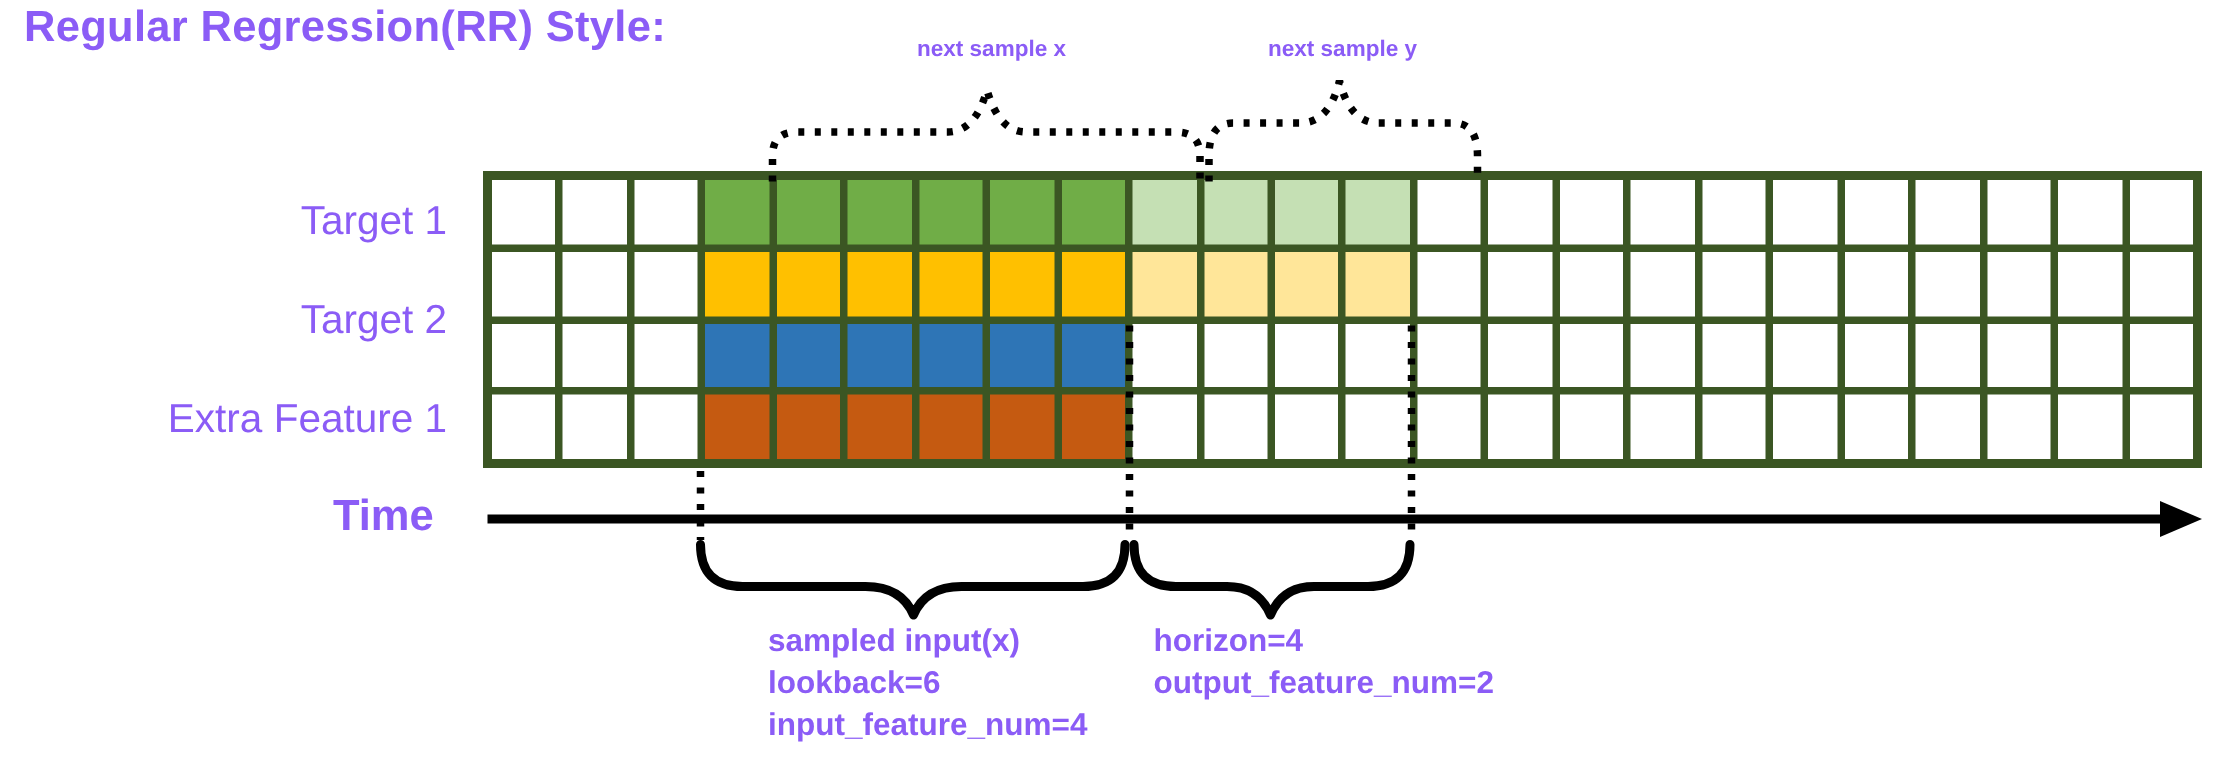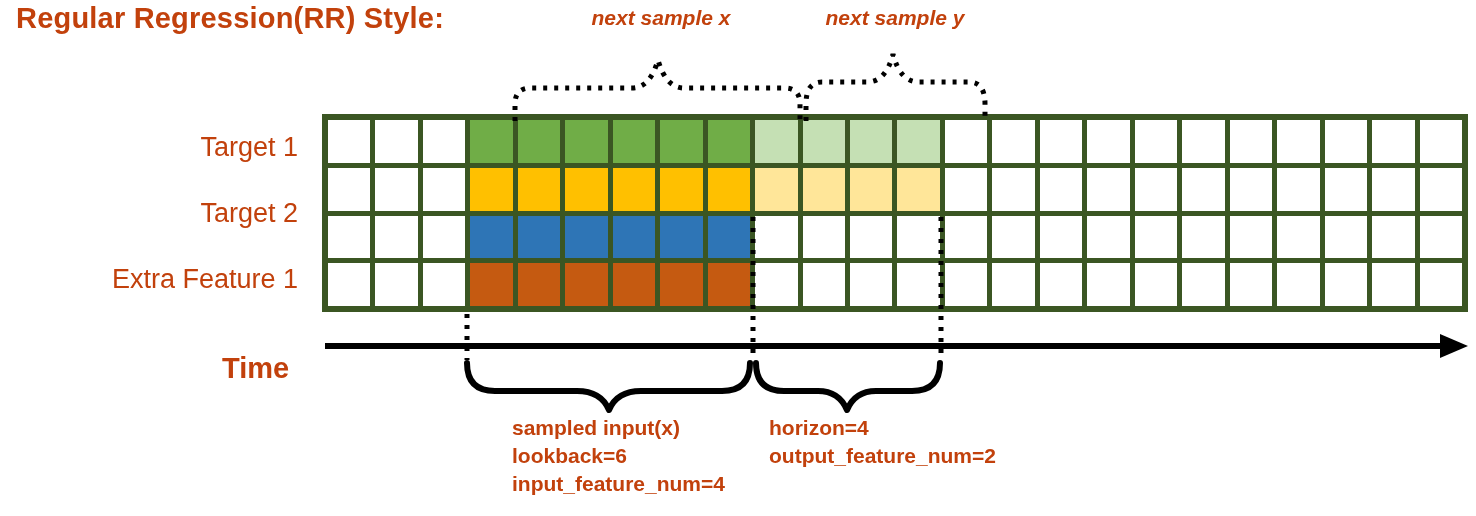--- a/index.html
+++ b/index.html
@@ -1,18 +1,18 @@
 <!DOCTYPE html>
 <html><head>
 <meta charset="utf-8">
 <style>
   html,body{margin:0;padding:0;background:#fff;}
   #canvas{
     position:relative;width:1476px;height:516px;background:#ffffff;
-    font-family:"Liberation Sans",sans-serif;color:#c2410c;overflow:hidden;
+    font-family:"Liberation Sans",sans-serif;color:#8b5cf6;overflow:hidden;
   }
   .title{
     position:absolute;left:16px;top:2px;font-size:29px;font-weight:bold;letter-spacing:.2px;
   }
   .row-labels{
     position:absolute;left:0;top:114px;width:308px;height:198px;
     display:flex;flex-direction:column;
   }
   .row-label{
     flex:1;display:flex;align-items:center;justify-content:flex-end;
@@ -20,27 +20,27 @@
   }
   .grid{
     position:absolute;left:322px;top:114px;width:1146px;height:198px;
     box-sizing:border-box;border:6px solid var(--line);background:var(--line);
     display:grid;grid-template-columns:repeat(24,1fr);grid-template-rows:repeat(4,1fr);
     gap:5px;
   }
   .cell{background:#fff;}
   .overlay{position:absolute;left:0;top:0;pointer-events:none;}
   .top-note{
-    position:absolute;top:6px;transform:translateX(-50%);
-    font-size:21px;font-weight:600;font-style:italic;white-space:nowrap;
+    position:absolute;top:24px;transform:translateX(-50%);
+    font-size:15px;font-weight:600;white-space:nowrap;
   }
   .note-x{left:661px;}
   .note-y{left:895px;}
   .time-label{
-    position:absolute;left:222px;top:328px;font-size:29px;font-weight:bold;margin-top:24px;
+    position:absolute;left:222px;top:328px;font-size:29px;font-weight:bold;
   }
   .anno{
     position:absolute;top:414px;font-size:21px;font-weight:600;line-height:28px;white-space:nowrap;
   }
   .anno-input{left:512px;}
   .anno-output{left:769px;}
 </style>
 </head>
 <body>
 

